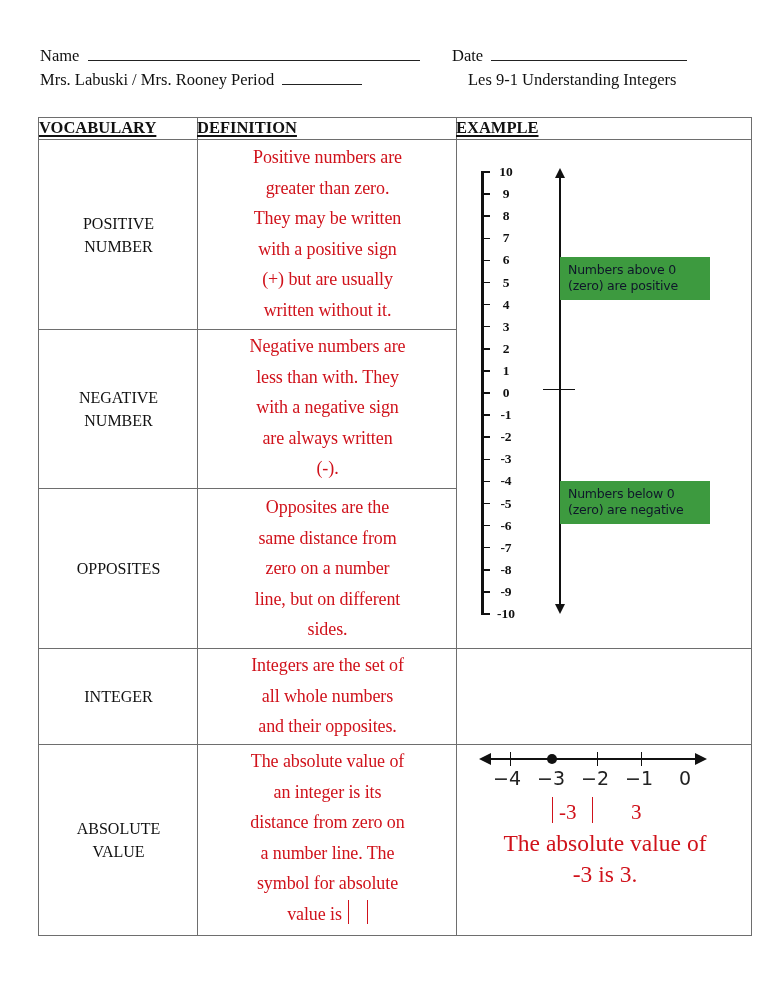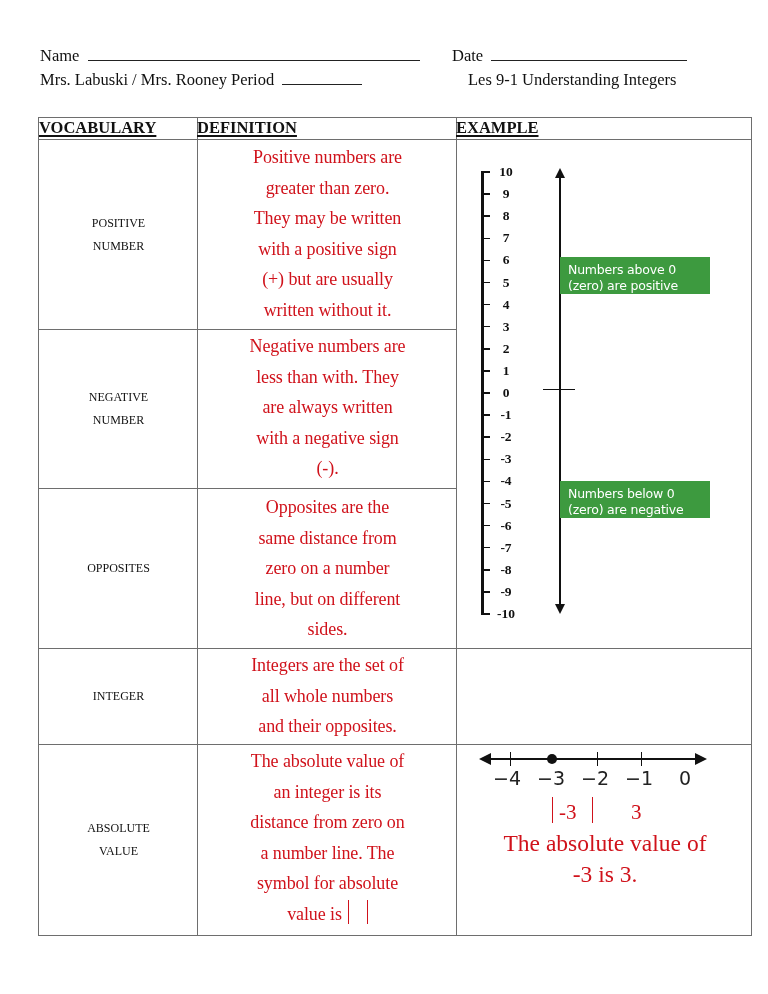--- a/index.html
+++ b/index.html
@@ -52,21 +52,21 @@
       font-size: 16.5px;
       text-align: left;
       line-height: 20px;
     }
 
     .vocab {
       position: absolute;
       left: 0; width: 159px;
       display: flex; align-items: center; justify-content: center;
       text-align: center;
-      font-size: 12px;
+      font-size: 16px;
       line-height: 23px;
       color: #111;
     }
     .def {
       position: absolute;
       left: 159px; width: 259px;
       text-align: center;
       color: #d0121b;
       font-size: 18px;
       line-height: 30.5px;
@@ -122,23 +122,23 @@
     .arrow-down { top: 486px; border-top: 10px solid #111; }
     .zero-bar {
       position: absolute;
       left: 504px; top: 271px;
       width: 32px; height: 1.4px;
       background: #111;
     }
     .green-box {
       position: absolute;
       left: 521px;
-      width: 150px; height: 37px;
+      width: 150px; height: 43px;
       background: #3d9a3f;
-      color: #ffffff;
+      color: #0f172a;
       font-family: "DejaVu Sans", sans-serif;
       font-size: 12.5px;
       line-height: 16px;
       padding: 5px 0 0 8px;
       box-sizing: border-box;
       letter-spacing: -0.2px;
     }
 
     
     .hnl {
@@ -250,22 +250,22 @@
 
   <div class="vocab" style="top:212px; height:158px;">
     <div>
       <div>NEGATIVE</div>
       <div>NUMBER</div>
     </div>
   </div>
   <div class="def" style="top:213px;">
     <div>Negative numbers are</div>
     <div>less than with.  They</div>
+    <div>with a negative sign</div>
     <div>are always written</div>
-    <div>with a negative sign</div>
     <div>(-).</div>
   </div>
 
   <div class="vocab" style="top:371px; height:159px;">
     <div>OPPOSITES</div>
   </div>
   <div class="def" style="top:374px;">
     <div>Opposites are the</div>
     <div>same distance from</div>
     <div>zero on a number</div>

